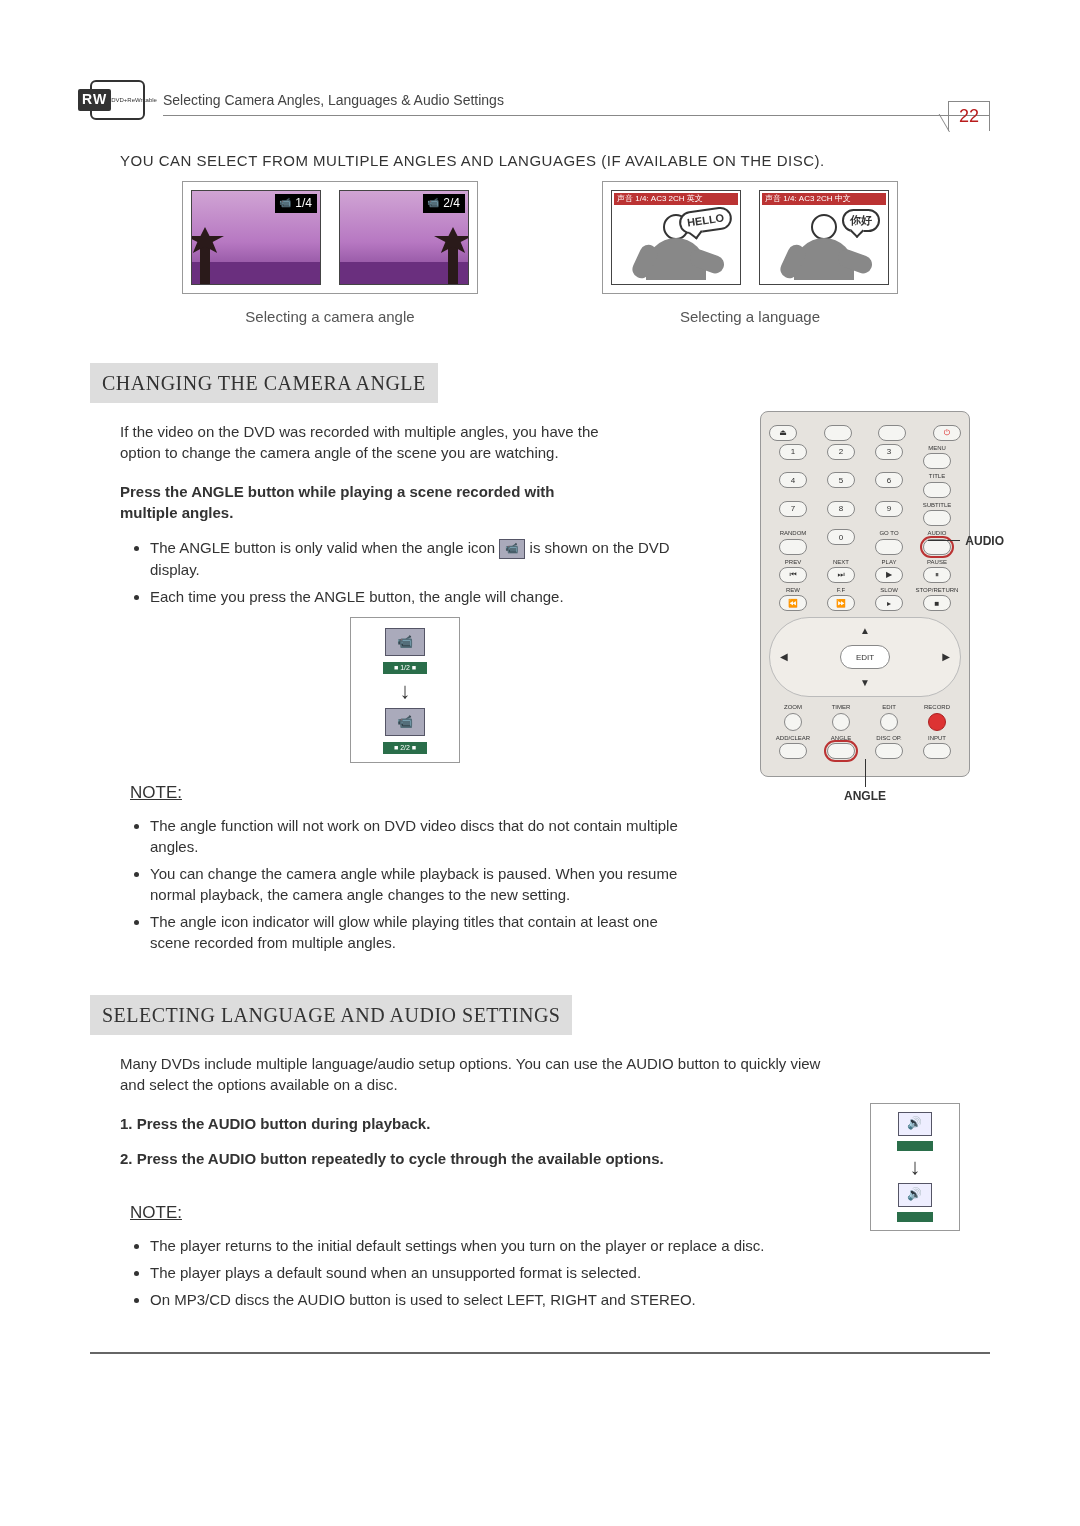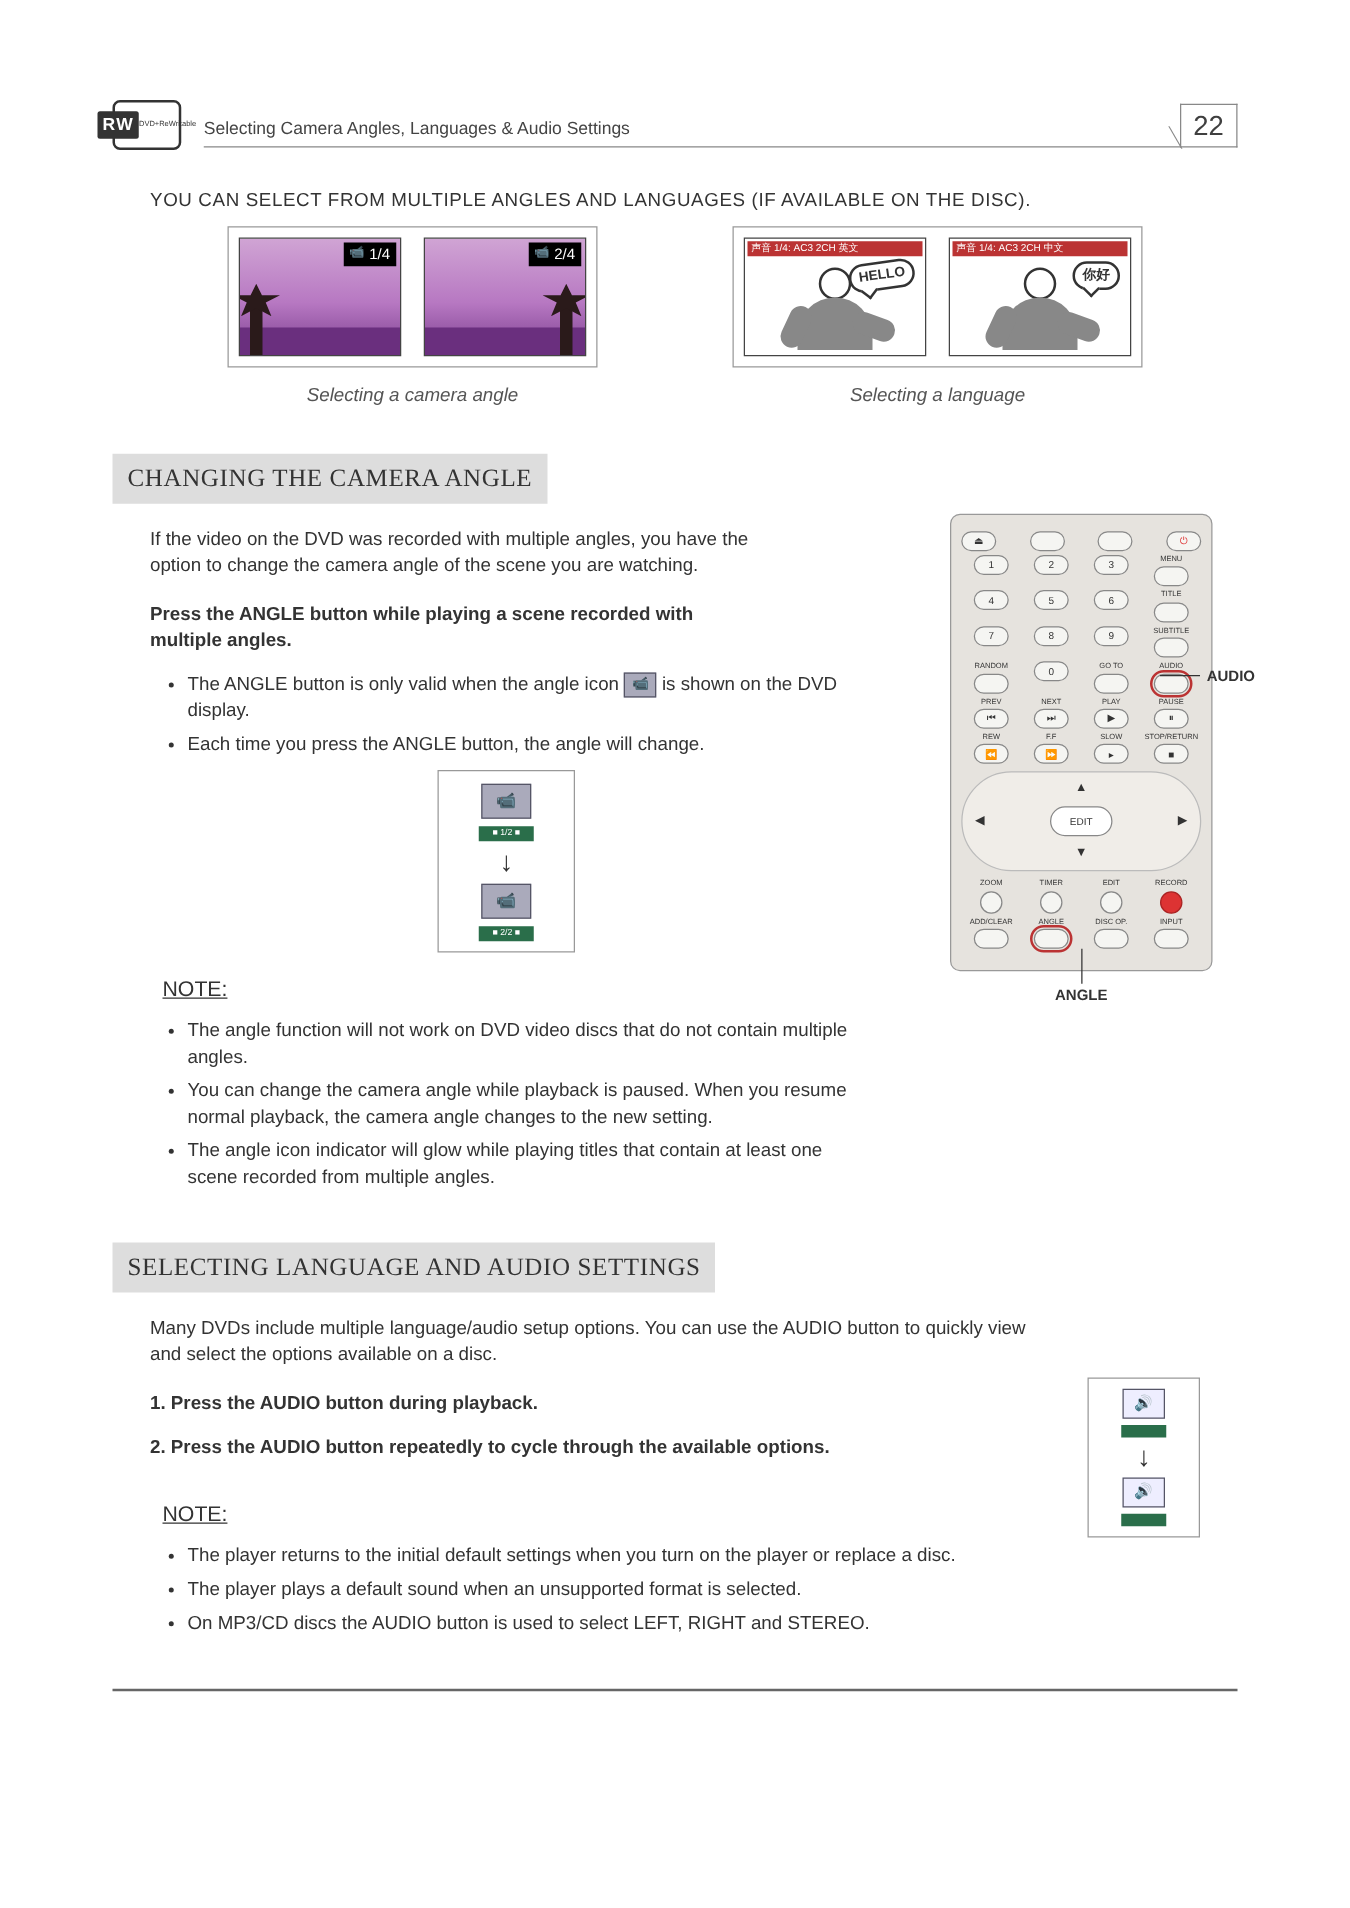--- a/index.html
+++ b/index.html
@@ -29,42 +29,42 @@
     display: flex;
     flex-direction: row;
     align-items: center;
     justify-content: center;
     background: #fff;
   }
   .rw-badge .top { background:#333; color:#fff; font-size:14px; font-weight:bold; padding:1px 4px; border-radius:2px; letter-spacing:1px;}
   .rw-badge .bot { font-size:6px; color:#333; margin-top:1px;}
   .title-wrap { flex:1; display:flex; justify-content:space-between; align-items:baseline; border-bottom:1px solid #888;}
   .page-title { font-size:14px; color:#444; padding-bottom:4px;}
-  .page-num-box { border:1px solid #888; border-bottom:none; padding:2px 10px; font-size:22px; color:#404040; position:relative; top:1px;}
+  .page-num-box { border:1px solid #888; border-bottom:none; padding:2px 10px; font-size:18px; color:#b91c1c; position:relative; top:17px;}
   .page-num-box::before { content:""; position:absolute; left:-14px; bottom:-1px; width:14px; height:18px; border-right:1px solid #888; transform:skewX(30deg); transform-origin:bottom right;}
 
   .intro-line { text-align:left; margin:30px 0 10px 30px; font-size:15px; letter-spacing:0.5px;}
 
   
   .illus-row { display:flex; margin:0 30px;}
   .illus-box { flex:1; border:1px solid #999; height:150px; display:flex; align-items:center; justify-content:center; gap:18px; padding:8px;}
-  .illus-caption { font-style:italic; color:#555; font-size:15px; text-align:center; display:block; margin-top:12px;}
+  .illus-caption { color:#555; font-size:15px; text-align:center; display:block; margin-top:12px;}
   .illus-col { flex:1; display:flex; flex-direction:column; align-items:center;}
 
   
   .thumb { width:130px; height:95px; background:linear-gradient(#d0a4d4,#b778c2 55%,#7c3f8f); border:1px solid #444; position:relative; overflow:hidden;}
   .thumb .overlay { position:absolute; top:3px; right:3px; background:#000; color:#fff; font-size:12px; padding:1px 5px; display:flex; align-items:center; gap:3px;}
   .thumb .overlay::before { content:"📹"; font-size:10px;}
   .palm { position:absolute; bottom:0; left:8px; width:10px; height:45px; background:#2a1a1a;}
   .palm::before { content:""; position:absolute; top:-12px; left:-14px; width:38px; height:26px; background:#2a1a1a; clip-path: polygon(50% 0,62% 35%,100% 35%,70% 58%,82% 100%,50% 75%,18% 100%,30% 58%,0 35%,38% 35%);}
   .water { position:absolute; bottom:0; left:0; right:0; height:22px; background:#6a2f7e;}
   .thumb.flip .palm { left:auto; right:10px;}
 
   
-  .speaker { width:146px; height:95px; border:1px solid #444; position:relative; background:#fff; overflow:hidden;}
+  .speaker { width:130px; height:95px; border:1px solid #444; position:relative; background:#fff; overflow:hidden;}
   .track-bar { position:absolute; top:2px; left:2px; right:2px; height:12px; background:#b33; color:#fff; font-size:8px; display:flex; align-items:center; padding:0 3px; white-space:nowrap; overflow:hidden;}
   .person { position:absolute; bottom:0; left:50%; transform:translateX(-50%); width:80px; height:70px;}
   .head { width:26px; height:26px; border:2px solid #333; border-radius:50%; background:#fff; margin:0 auto;}
   .body { width:60px; height:42px; background:#888; border-radius:30px 30px 0 0; margin:-2px auto 0; position:relative;}
   .arm-l,.arm-r{position:absolute;width:18px;height:35px;background:#888;border-radius:10px;top:6px;}
   .arm-l{left:-10px;transform:rotate(25deg);} .arm-r{right:-10px;transform:rotate(-70deg);}
   .bubble { position:absolute; top:18px; right:8px; background:#fff; border:2px solid #333; border-radius:12px; padding:2px 6px; font-size:11px; font-weight:bold;}
   .bubble::after { content:""; position:absolute; bottom:-6px; left:8px; width:8px; height:8px; background:#fff; border-left:2px solid #333; border-bottom:2px solid #333; transform:rotate(-45deg);}
   .bubble.en{ transform:rotate(-8deg);} 
 

